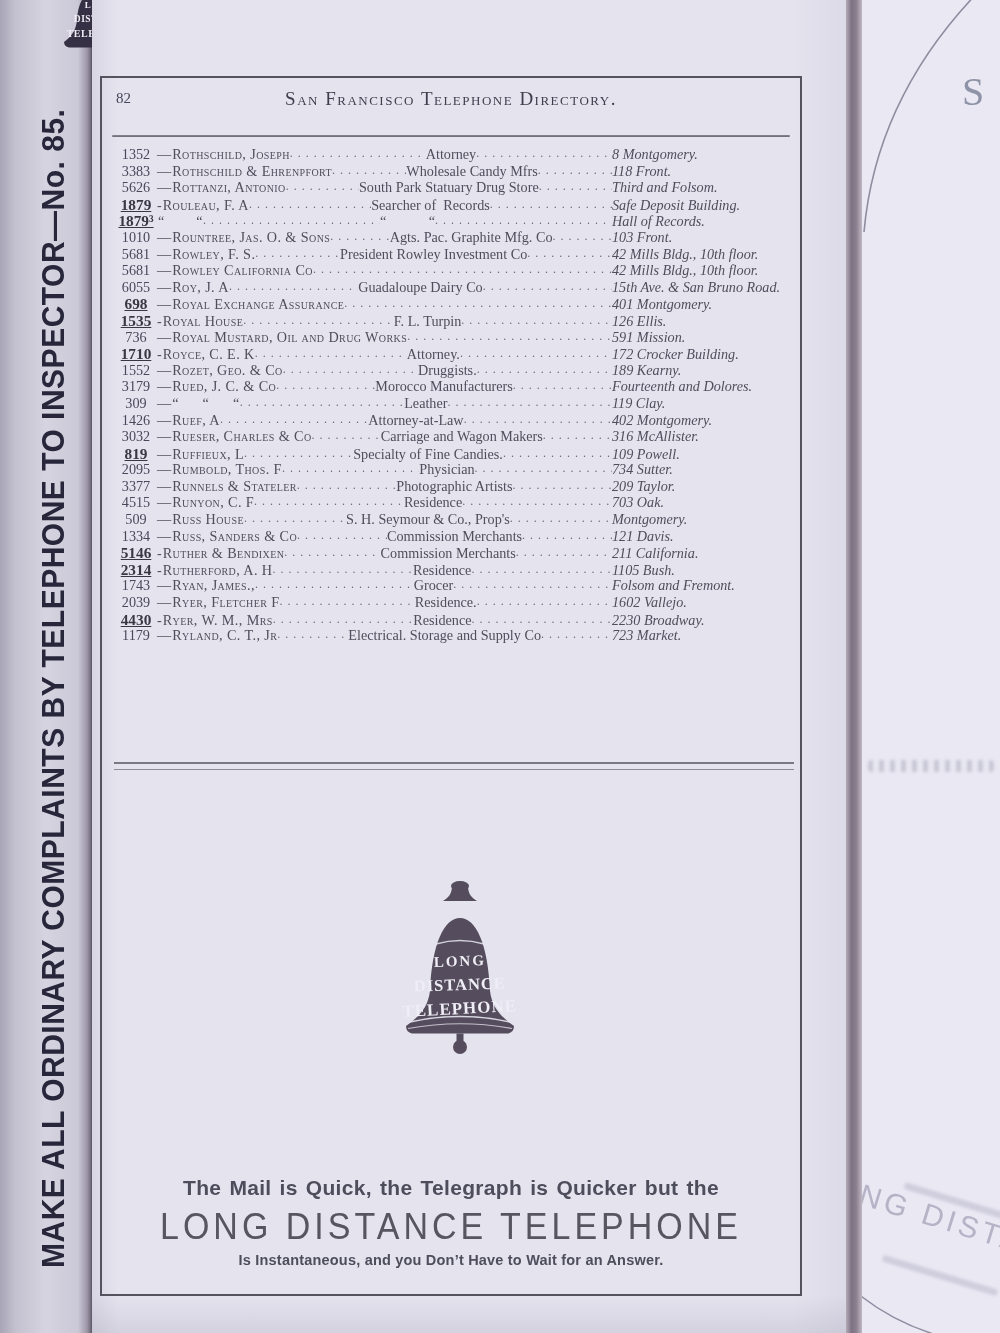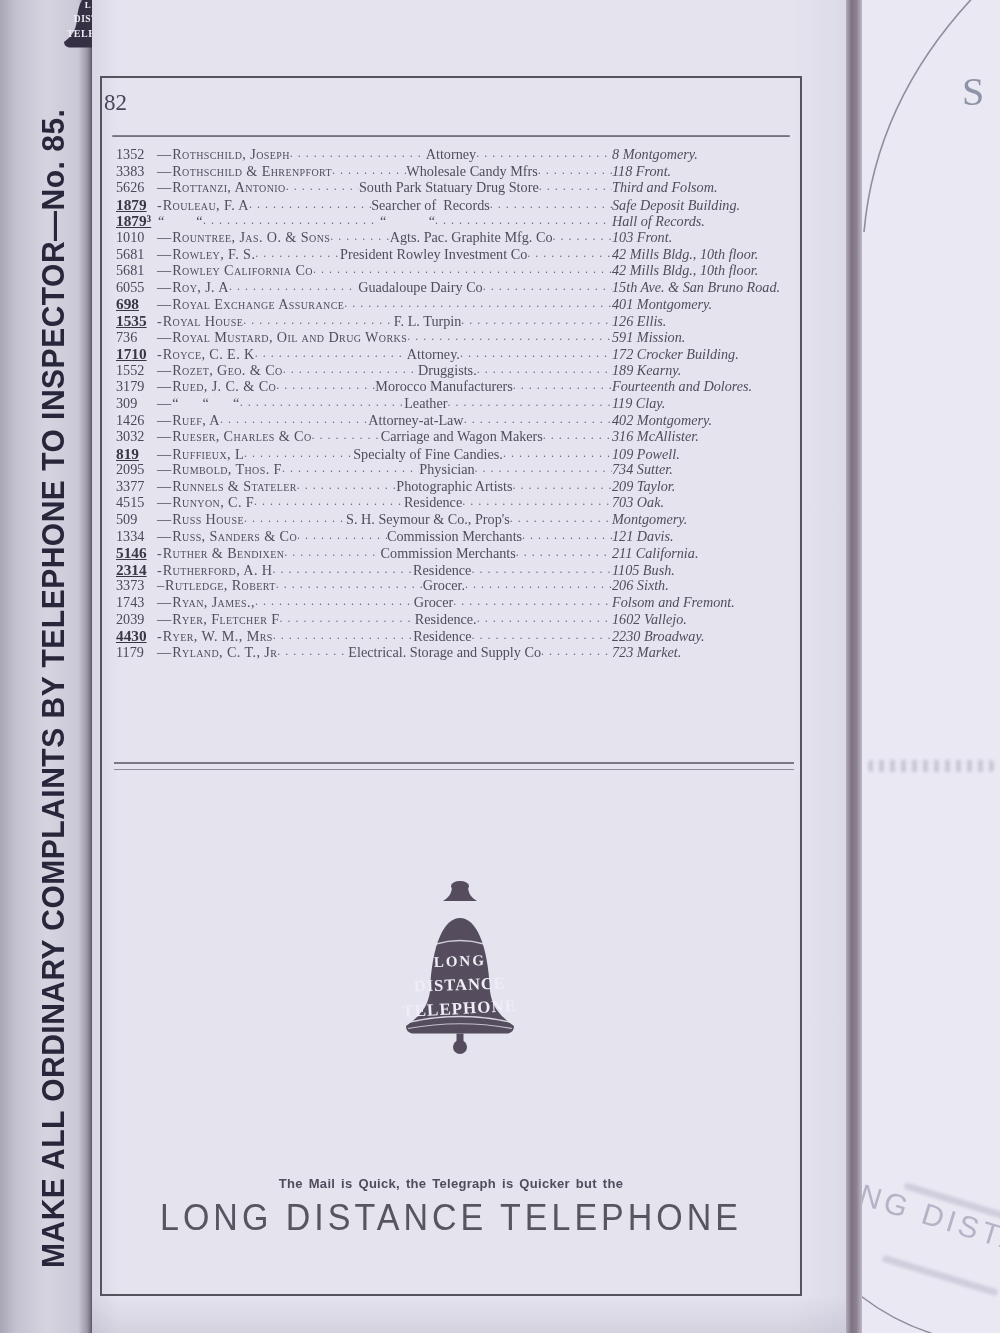--- a/index.html
+++ b/index.html
@@ -19,30 +19,30 @@
   
   .main-page{position:absolute;left:92px;top:0;width:754px;height:1333px;
     background:linear-gradient(90deg,#d8d6e3 0px,#e4e3ee 26px,#e4e3ee 700px,#dcdae7 754px);}
   .main-page:after{content:"";position:absolute;left:0;bottom:0;width:100%;height:38px;
     background:linear-gradient(180deg,rgba(0,0,0,0) 0,rgba(90,85,110,.12) 100%);}
 
   .content-box{position:absolute;left:8px;top:76px;width:698px;height:1216px;
     border:2px solid #56535f;}
 
   
-  .page-number{position:absolute;left:2px;top:12px;font-size:23px;color:#46455a;}
+  .page-number{position:absolute;left:14px;top:12px;font-size:15px;color:#46455a;}
   .page-title{position:absolute;left:0;top:10px;width:100%;text-align:center;
     font-variant:small-caps;font-size:19px;letter-spacing:1.5px;color:#403e4e;}
   .header-rule{position:absolute;left:10px;right:10px;top:57px;height:2px;
     background:linear-gradient(180deg,#8a8794 0,#6d6a78 100%);border-radius:2px;}
 
   
   .directory-list{position:absolute;left:14px;right:10px;top:68px;}
   .row{display:flex;align-items:baseline;height:16.6px;font-size:14.2px;color:#504e5c;white-space:nowrap;}
-  .row .num{width:40px;text-align:left;flex:none;color:#49475a;}
+  .row .num{width:40px;text-align:center;flex:none;color:#49475a;}
   .row.bold .num{font-weight:700;font-size:15.3px;color:#393744;text-decoration:underline;}
   .row .dash{flex:none;padding:0 1px;}
   .row .name{flex:none;font-variant:small-caps;white-space:pre;letter-spacing:.4px;}
   .row .occ{flex:none;white-space:pre;font-family:Liberation Serif, serif;}
   .row .lead{flex:1 1 0;overflow:hidden;position:relative;top:-2px;min-width:8px;}
   .row .lead:after{content:". . . . . . . . . . . . . . . . . . . . . . . . . . . . . . . . . . . . . . . . . . . . . . . .";
     font-size:12px;letter-spacing:1px;color:#5d5b6a;opacity:.9;}
   .row .addr{flex:none;width:178px;font-style:italic;}
 
   
@@ -50,21 +50,21 @@
   .mid-divider .l1{height:1.6px;background:#7b7886;margin-bottom:5px;}
   .mid-divider .l2{height:1.2px;background:#8d8a98;}
 
   
   .big-bell{position:absolute;left:288px;top:802px;}
   .bell-text{font-family:"Liberation Serif",serif;font-weight:700;fill:#efedf5;}
 
   
   .ad{position:absolute;left:0;top:1098px;width:100%;text-align:center;
     font-family:"Liberation Sans",sans-serif;color:#4e4d5c;}
-  .ad-line1{font-size:13px;font-weight:700;letter-spacing:.3px;word-spacing:2px;}
+  .ad-line1{font-size:21px;font-weight:700;letter-spacing:.3px;word-spacing:2px;}
   .ad-line2{margin-top:7px;font-size:34px;font-weight:400;letter-spacing:4px;color:#57555f;transform:scaleY(1.08);}
   .ad-line3{margin-top:6px;font-size:14.5px;font-weight:700;letter-spacing:.2px;}
 
   
   .gutter{position:absolute;left:846px;top:0;width:16px;height:1333px;
     background:linear-gradient(90deg,#b3aab6 0,#7c7283 35%,#8b8190 65%,#c0b7c3 100%);}
 
   
   .next-page{position:absolute;left:862px;top:0;width:138px;height:1333px;background:#e9e8f3;overflow:hidden;}
   .next-section-letter{position:absolute;left:100px;top:68px;font-size:40px;color:#8e93a8;
@@ -97,20 +97,21 @@
     <circle cx="48" cy="71" r="4.5" fill="#353043"></circle>
     <text class="bell-text" x="48" y="24" text-anchor="middle" font-size="9" letter-spacing="1">LONG</text>
     <text class="bell-text" x="48" y="38" text-anchor="middle" font-size="9.5" letter-spacing="0.5">DISTANCE</text>
     <text class="bell-text" x="48" y="53" text-anchor="middle" font-size="10" letter-spacing="0.5">TELEPHONE</text>
   </svg>
 
   <div class="main-page">
     <div class="content-box">
 
       <div class="page-number">82</div>
+      <div class="page-title">San Francisco Telephone Directory.</div>
       <div class="header-rule"></div>
 
       <div class="directory-list" id="directory-list">
           <div class="row">
             <span class="num">1352</span>
             <span class="dash">—</span>
             <span class="name">Rothschild, Joseph</span>
             <span class="lead"></span>
             <span class="occ">Attorney</span>
             <span class="lead"></span>
@@ -327,29 +328,20 @@
             <span class="addr">211 California.</span>
           </div>
           <div class="row bold">
             <span class="num">2314</span>
             <span class="dash">-</span>
             <span class="name">Rutherford, A. H</span>
             <span class="lead"></span>
             <span class="occ">Residence</span>
             <span class="lead"></span>
             <span class="addr">1105 Bush.</span>
-          </div>
-          <div class="row">
-            <span class="num">3373</span>
-            <span class="dash">–</span>
-            <span class="name">Rutledge, Robert</span>
-            <span class="lead"></span>
-            <span class="occ">Grocer.</span>
-            <span class="lead"></span>
-            <span class="addr">206 Sixth.</span>
           </div>
           <div class="row">
             <span class="num">1743</span>
             <span class="dash">—</span>
             <span class="name">Ryan, James.,</span>
             <span class="lead"></span>
             <span class="occ">Grocer</span>
             <span class="lead"></span>
             <span class="addr">Folsom and Fremont.</span>
           </div>
@@ -397,20 +389,21 @@
         <rect x="66.5" y="153.5" width="7" height="8" fill="#554d5d"></rect>
         <circle cx="70" cy="167" r="7" fill="#554d5d"></circle>
         <text class="bell-text" x="70" y="86" text-anchor="middle" font-size="15" letter-spacing="2" transform="rotate(-2 70 86)">LONG</text>
         <text class="bell-text" x="70" y="110" text-anchor="middle" font-size="16.5" letter-spacing="1" transform="rotate(-2 70 110)">DISTANCE</text>
         <text class="bell-text" x="70" y="134" text-anchor="middle" font-size="17" letter-spacing="1" transform="rotate(-3 70 134)">TELEPHONE</text>
       </svg>
 
       <div class="ad">
         <div class="ad-line1">The Mail is Quick, the Telegraph is Quicker but the</div>
         <div class="ad-line2">LONG DISTANCE TELEPHONE</div>
+        <div class="ad-line3">Is Instantaneous, and you Don’t Have to Wait for an Answer.</div>
       </div>
 
     </div>
   </div>
 
   <div class="gutter"></div>
 
   <div class="next-page">
     <svg class="curve-svg" width="138" height="1333" viewBox="0 0 138 1333">
       <path d="M2,232 Q14,96 120,-12" fill="none" stroke="#918da0" stroke-width="1.6"></path>

